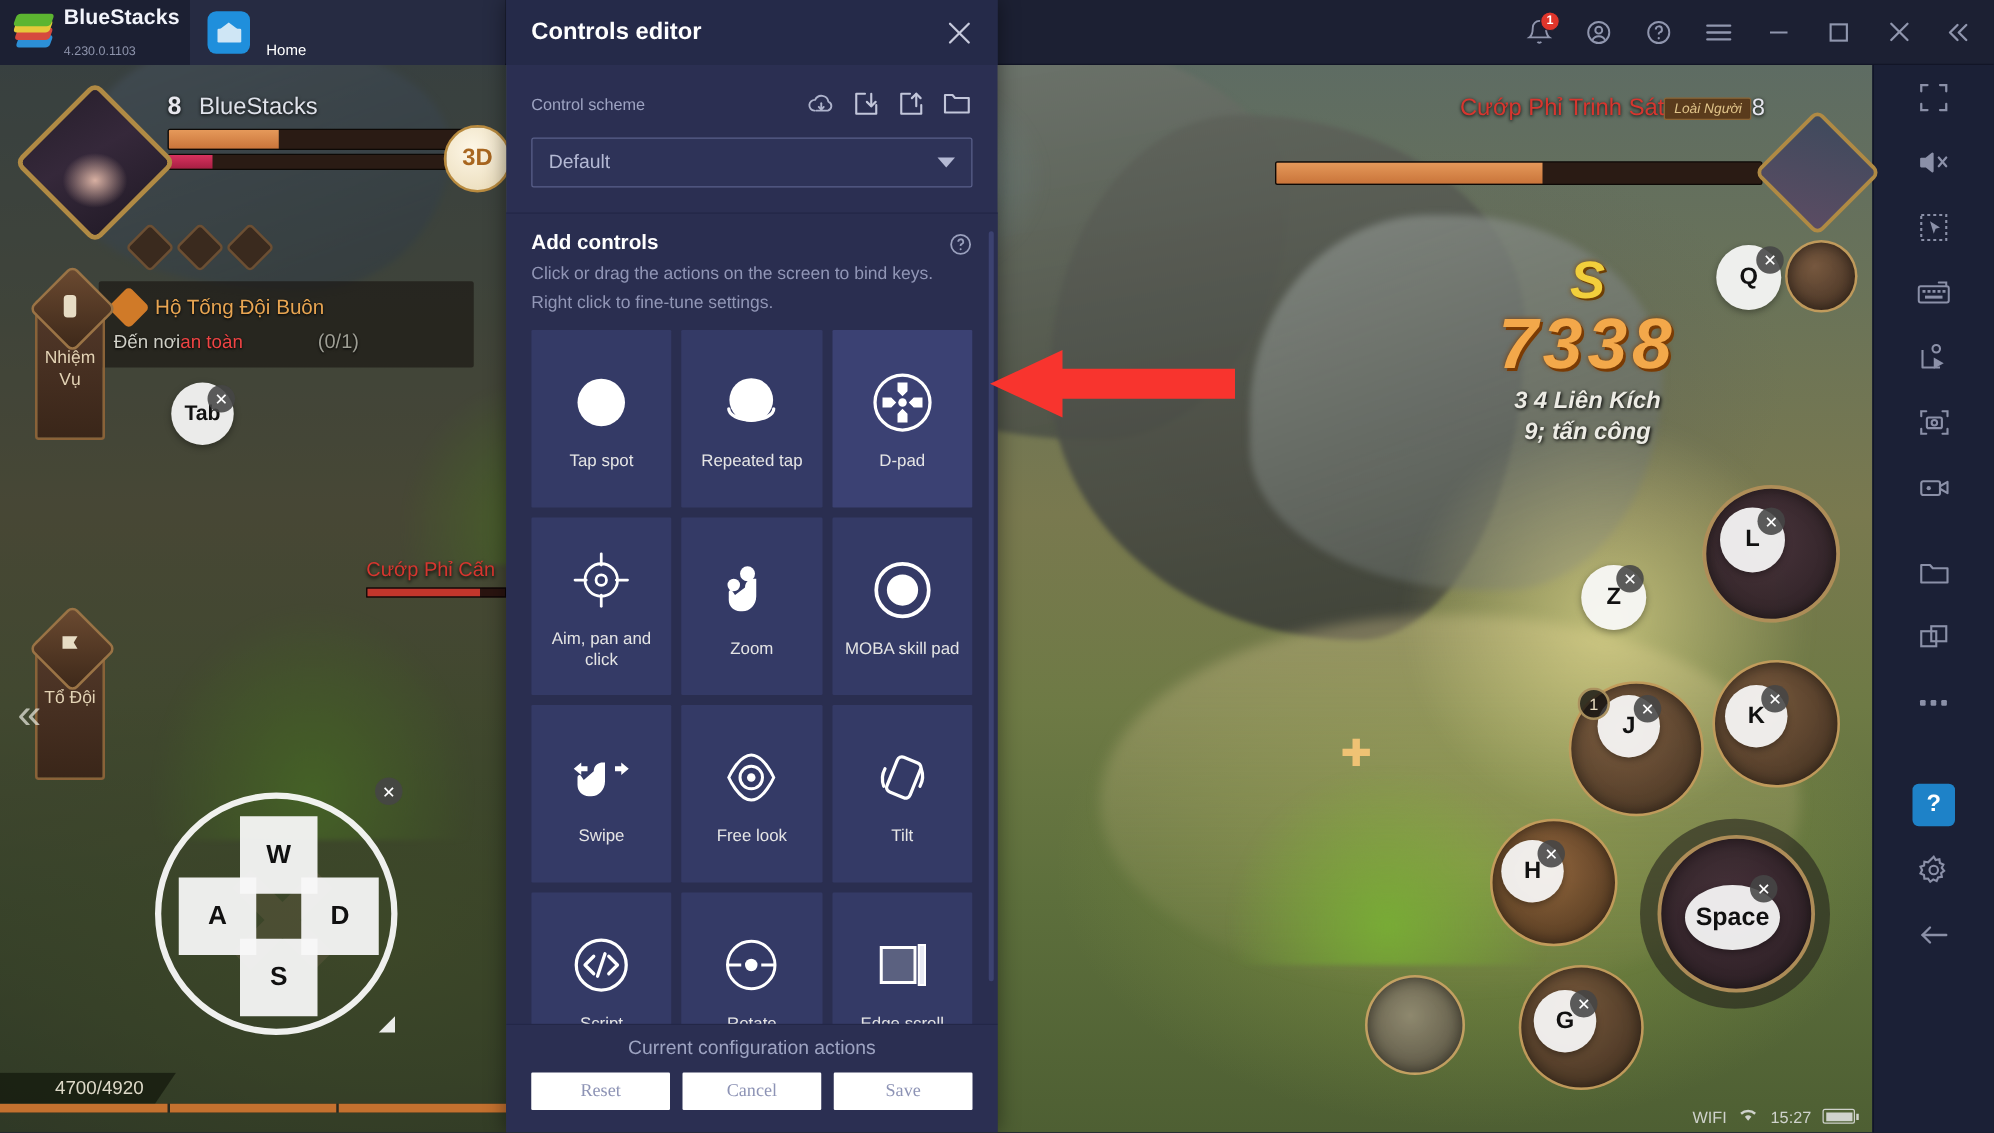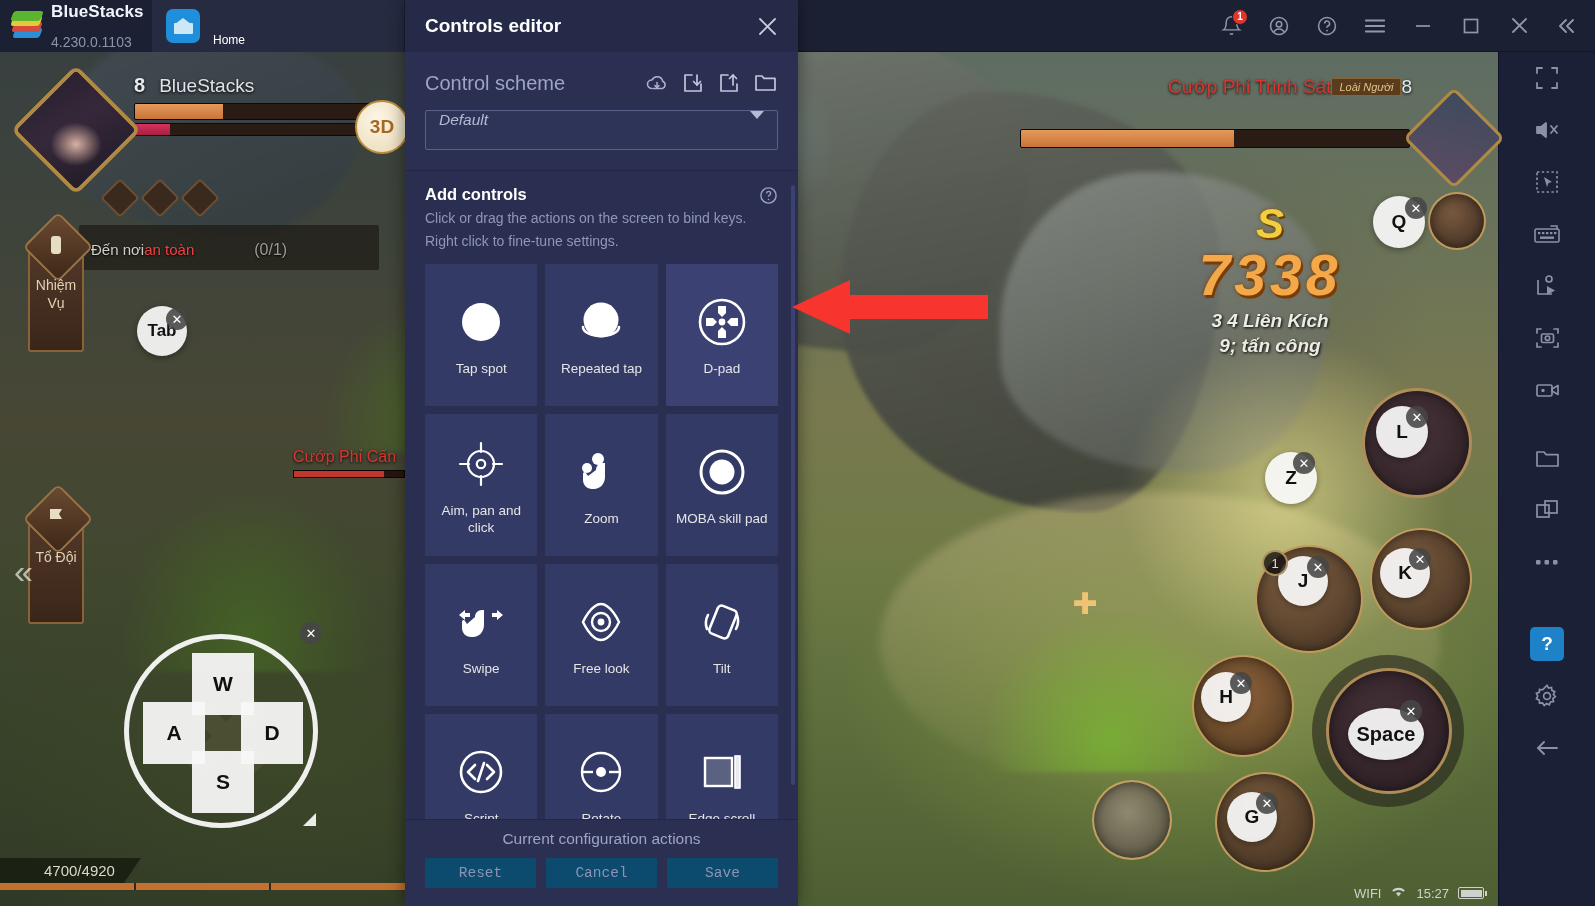--- a/index.html
+++ b/index.html
@@ -70,21 +70,21 @@
   .bs-logo i {
     position: absolute; left: 0; width: 30px; height: 10px; border-radius: 3px;
     transform: skewX(-20deg);
   }
   .bs-logo i:nth-child(1){ top: 16px; background:#2c8fd6; width:27px; left:2px;}
   .bs-logo i:nth-child(2){ top: 10px; background:#d64a3e; width:28px; left:1px;}
   .bs-logo i:nth-child(3){ top: 4px;  background:#e5c93a; width:29px; }
   .bs-logo i:nth-child(4){ top: -1px; background:#5cb531; }
   .bs-text { line-height: 1; }
   .bs-name { color: #f2f4fb; font-size: 17px; font-weight: bold; letter-spacing: .1px; }
-  .bs-ver  { color: #8d93ab; font-size: 14px; margin-top: 15px; }
+  .bs-ver  { color: #8d93ab; font-size: 10px; margin-top: 15px; }
 
   .tab-home {
     display: flex; align-items: center; gap: 13px; height: 52px;
     padding: 0 18px 0 14px; background: #262b42; min-width: 252px;
   }
   .tab-home-icon {
     width: 34px; height: 34px; border-radius: 7px; background: #1f8fdc;
     display: flex; align-items: center; justify-content: center; flex: none;
   }
   .home-glyph { width: 19px; height: 16px; position: relative; }
@@ -140,26 +140,26 @@
   }
   .panel-header {
     height: 52px; background: #252a49; display: flex; align-items: center;
     padding: 0 16px 0 20px; flex: none;
   }
   .panel-title { color: #ffffff; font-size: 19px; font-weight: bold; flex: 1; }
   .panel-close { width: 30px; height: 30px; display: flex; align-items: center; justify-content: center; cursor: default; }
 
   .scheme-block { padding: 18px 20px 20px 20px; flex: none; }
   .scheme-row { display: flex; align-items: center; }
-  .scheme-label { color: #9ea4c2; font-size: 20px; flex: 1; }
+  .scheme-label { color: #9ea4c2; font-size: 13px; flex: 1; }
   .scheme-icons { display: flex; gap: 10px; align-items: center; }
   .sch-icon { width: 26px; height: 26px; display:flex; align-items:center; justify-content:center; cursor: default; }
   .scheme-select {
     margin-top: 14px; height: 40px; border: 1px solid #5a608a; border-radius: 2px;
-    display: flex; padding: 0 13px; background: #2e3358; font-style: italic;
+    display: flex; align-items: center; padding: 0 13px; background: #2e3358;
   }
   .scheme-value { color: #b4b9d4; font-size: 15.5px; flex: 1; }
   .caret { width: 0; height: 0; border-left: 7px solid transparent; border-right: 7px solid transparent; border-top: 8px solid #b4b9d4; }
 
   .addctl {
     flex: 1; background: #2a2e50; border-top: 1px solid #232747;
     padding: 14px 20px 0 20px; display: flex; flex-direction: column; min-height: 0;
     position: relative;
   }
   .addctl-head { display: flex; align-items: flex-start; }
@@ -185,23 +185,23 @@
     background: #3c4270; border-radius: 2px;
   }
 
   .panel-footer {
     flex: none; background: #2b2f52; padding: 10px 20px 18px 20px;
     border-top: 1px solid #232747;
   }
   .footer-title { color: #9ea4c2; font-size: 15.5px; text-align: center; margin-bottom: 10px; }
   .footer-btns { display: flex; gap: 10px; }
   .f-btn {
-    flex: 1; height: 30px; background: #0c4a6e; color: #8d93b5;
+    flex: 1; height: 30px; background: #ffffff; color: #8d93b5;
     font-size: 14.5px; display: flex; align-items: center; justify-content: center;
-    border: none; border-radius: 1px; cursor: default; font-family: Liberation Mono, monospace;
+    border: none; border-radius: 1px; cursor: default; font-family: Liberation Serif, serif;
   }
 
   
   .arrow { position: absolute; left: 792px; top: 276px; width: 196px; height: 62px; z-index: 30; }
 
   
   .ov { position: absolute; z-index: 10; }
 
   
   .hud-portrait {
@@ -416,20 +416,24 @@
       <div class="hud-diamond"></div>
       <div class="hud-diamond"></div>
     </div>
   </div>
 
   <div class="btn3d" style="left:355px; top:100px;">
     <span>3D</span>
   </div>
 
   <div class="ov quest-banner" style="left:79px; top:225px; width:300px;">
+    <div style="display:flex; align-items:center; gap:9px;">
+      <span class="quest-badge"></span>
+      <span class="quest-title">Hộ Tống Đội Buôn</span>
+    </div>
     <div style="margin-top:7px; display:flex; align-items:baseline;">
       <span class="quest-sub">Đến nơi </span>
       <span class="quest-sub"><b>an toàn</b></span>
       <span class="quest-count" style="margin-left:60px;">(0/1)</span>
     </div>
   </div>
 
   <div class="ov side-tab" style="left:28px; top:240px; height:112px;">
     <span class="ic">
       <svg viewBox="0 0 22 22" width="22" height="22">

